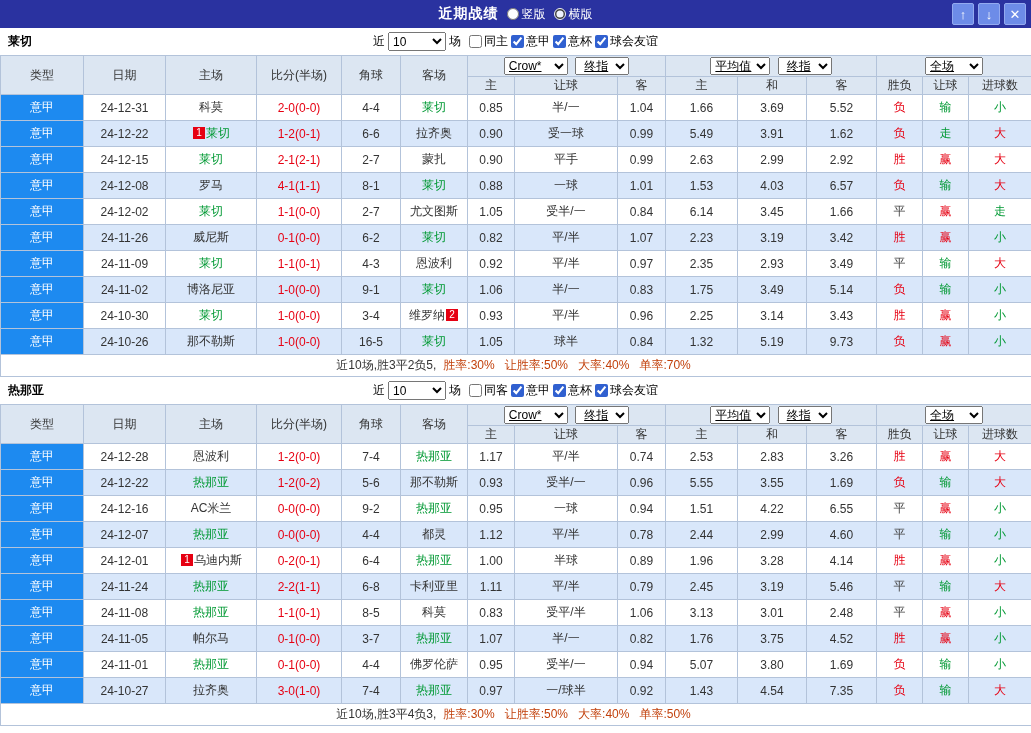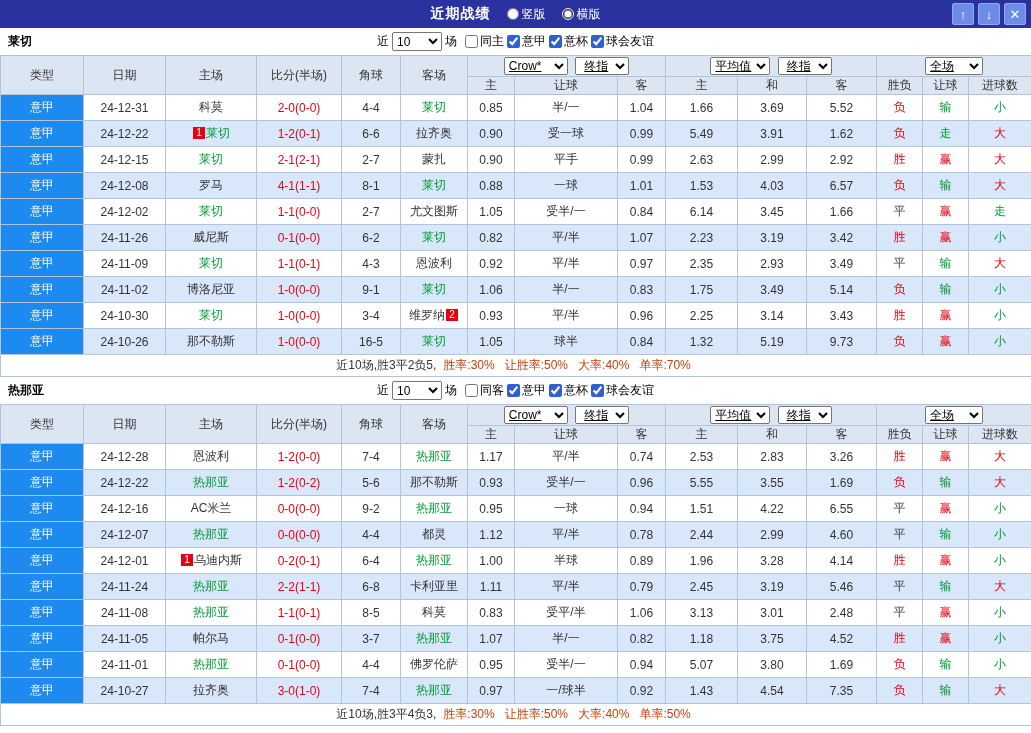--- a/index.html
+++ b/index.html
@@ -1,20 +1,20 @@
 <!DOCTYPE html>
 <html><head>
 <meta charset="utf-8">
 <style>
   *{margin:0;padding:0;box-sizing:border-box;}
   html,body{background:#fff;}
   body{width:1031px;min-height:733px;font-family:"Liberation Sans","DejaVu Sans",sans-serif;font-size:12px;color:#333;}
   
   .titlebar{height:28px;background:#2a32a0;position:relative;display:flex;align-items:center;justify-content:center;color:#fff;}
-  .titlebar-center{display:flex;align-items:center;gap:16px;}
+  .titlebar-center{display:flex;align-items:center;gap:8px;}
   .title{font-weight:bold;font-size:14px;letter-spacing:1px;}
   .radio-label{display:inline-flex;align-items:center;gap:3px;cursor:pointer;font-size:12px;color:#fff;}
   .radio-label input{margin:0;width:12px;height:12px;accent-color:#eef2ff;}
   .tb-buttons{position:absolute;right:5px;top:3px;display:flex;gap:4px;}
   .tb-btn{width:22px;height:22px;background:#6d8ce8;border:1px solid #93aaf0;color:#fff;font-size:13px;line-height:1;cursor:pointer;padding:0;border-radius:2px;}
   
   .section-header{height:27px;position:relative;display:flex;align-items:center;justify-content:center;background:#fff;}
   .team-heading{position:absolute;left:8px;font-weight:bold;color:#000;}
   .filters{display:flex;align-items:center;gap:3px;color:#000;}
   .filters select{height:19px;font-size:12px;}
@@ -25,21 +25,21 @@
   table{border-collapse:collapse;table-layout:fixed;width:1031px;}
   th,td{border:1px solid #b3c3da;text-align:center;padding:0;overflow:hidden;white-space:nowrap;font-weight:normal;vertical-align:middle;}
   thead th{background:#dce6f2;color:#333;}
   .hrow1 th{height:21px;}
   .hrow2 th{height:18px;}
   .selcell select{height:18px;font-size:12px;margin:0 2px;vertical-align:middle;text-decoration:underline;}
   .w-crow{width:64px;}
   .w-final{width:54px;text-align:center;}
   .w-avg{width:60px;}
   .w-full{width:58px;}
-  .w-count{width:50px;}
+  .w-count{width:58px;}
   tbody td{height:26px;background:#fff;}
   td.league-cell{background:#1d8af0;color:#fff;}
   tbody tr:nth-child(even) td:not(.league-cell){background:#d9e7fa;}
   td.score-cell{color:#e60012;}
   td.team-cell .focal{color:#009933;}
   .red-badge{display:inline-block;background:#e60012;color:#fff;font-size:10px;width:12px;height:12px;line-height:12px;margin:0 1px;vertical-align:1px;text-align:center;}
   td.c-red{color:#e60012;}
   td.c-green{color:#009933;}
   td.c-dark{color:#444;}
   .summary-cell{height:22px;background:#fff;color:#333;}
@@ -528,21 +528,21 @@
         <tr>
           <td class="league-cell">意甲</td>
           <td class="date-cell">24-11-05</td>
           <td class="team-cell"><span>帕尔马</span></td>
           <td class="score-cell">0-1(0-0)</td>
           <td class="corner-cell">3-7</td>
           <td class="team-cell"><span class="focal">热那亚</span></td>
           <td class="odds-cell">1.07</td>
           <td class="odds-cell">半/一</td>
           <td class="odds-cell">0.82</td>
-          <td class="odds-cell">1.18</td>
+          <td class="odds-cell">1.76</td>
           <td class="odds-cell">3.75</td>
           <td class="odds-cell">4.52</td>
           <td class="result-cell c-red">胜</td>
           <td class="result-cell c-red">赢</td>
           <td class="result-cell c-green">小</td>
         </tr>
         <tr>
           <td class="league-cell">意甲</td>
           <td class="date-cell">24-11-01</td>
           <td class="team-cell"><span class="focal">热那亚</span></td>

